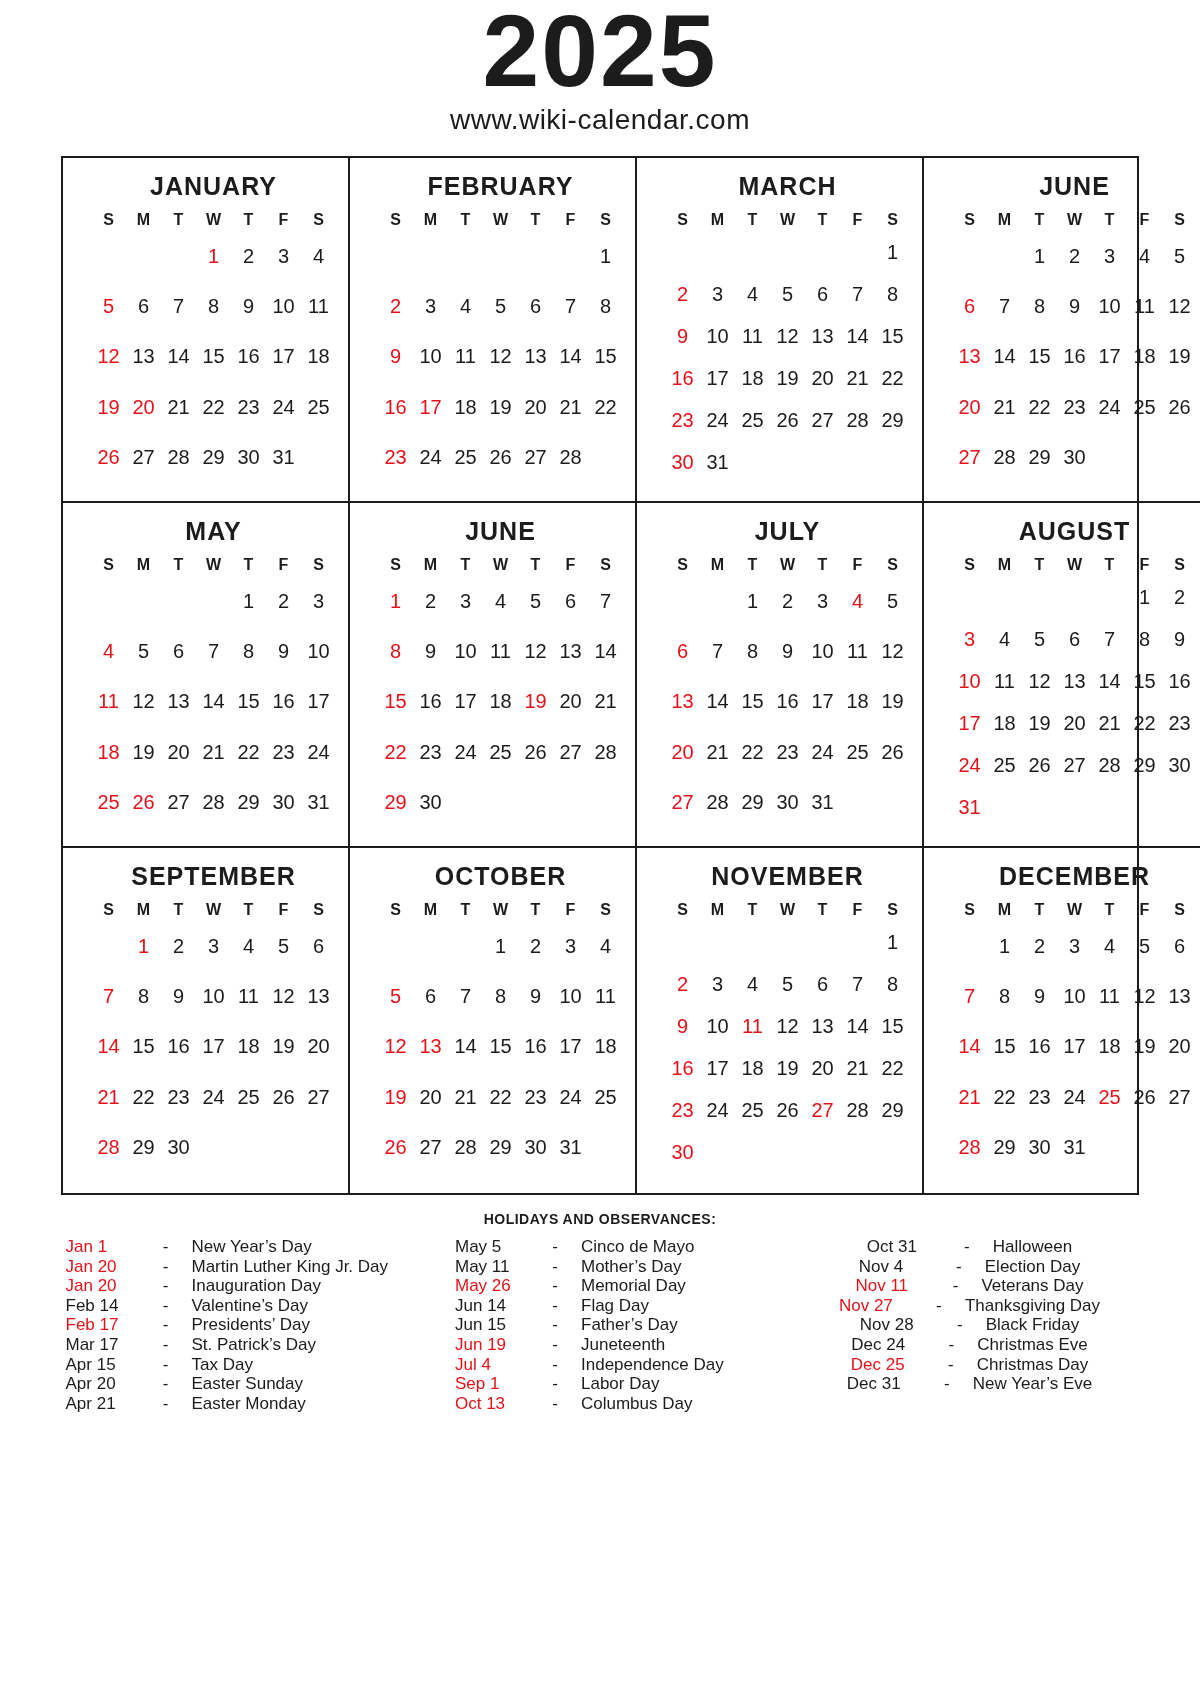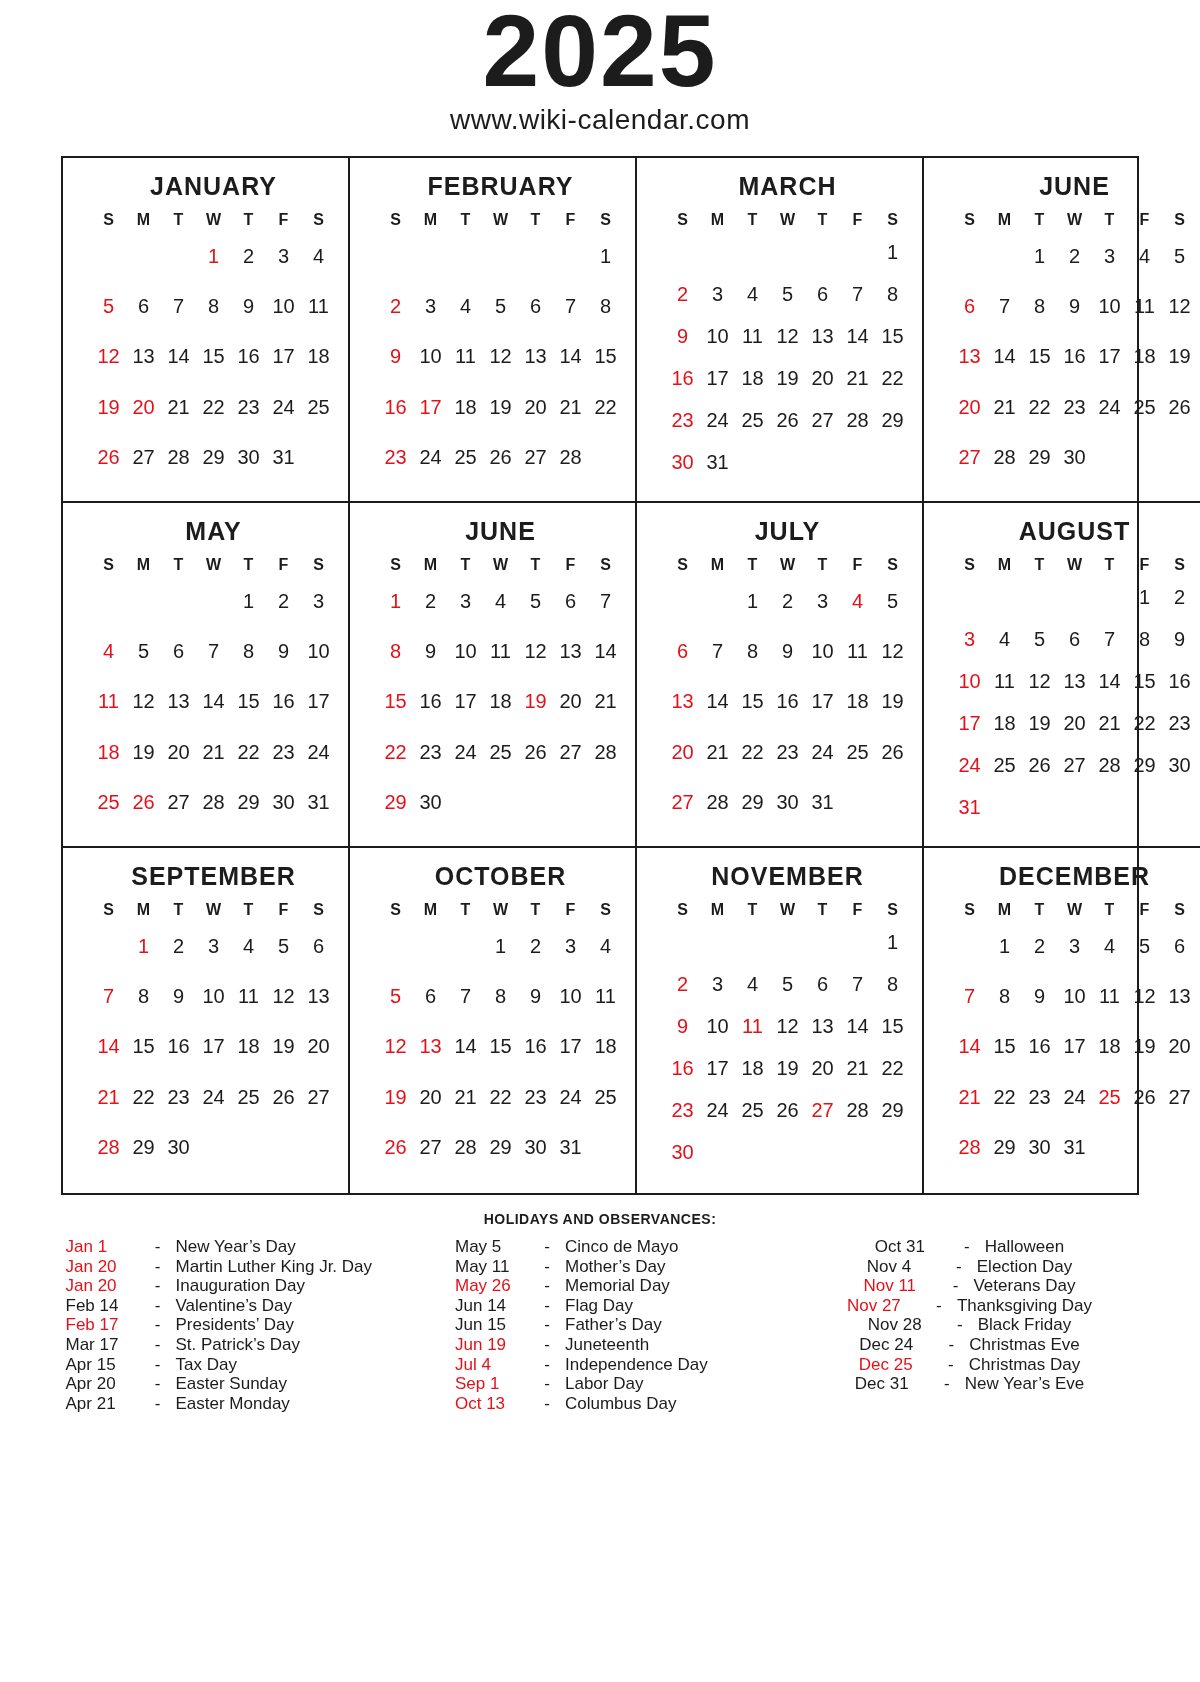--- a/index.html
+++ b/index.html
@@ -33,21 +33,21 @@
   .day.red { color:var(--red); }
 
   
   .holidays { width:1085px; margin:16px auto 0 auto; }
   .holidays-title { text-align:center; font-size:14px; font-weight:700; letter-spacing:0.5px; margin-bottom:10px; }
   .holiday-cols { display:flex; justify-content:space-between; padding:0 8px; }
   .holiday-col { display:flex; flex-direction:column; }
   .holiday-col.c1 { width:370px; }
   .holiday-col.c2 { width:330px; }
   .holiday-col.c3 { width:330px;align-items:center; }
-  .holiday-row { display:flex; font-size:17px; line-height:19.6px; }
+  .holiday-row { display:flex; font-size:17px; line-height:19.6px;gap:8px; }
   .hdate { width:74px; }
   .hdate.red { color:var(--red); }
   .hdash { width:36px; text-align:center; }
   .hname { flex:1; }
 </style>
 </head>
 <body>
 
 <div class="header">
   <div class="year">2025</div>

